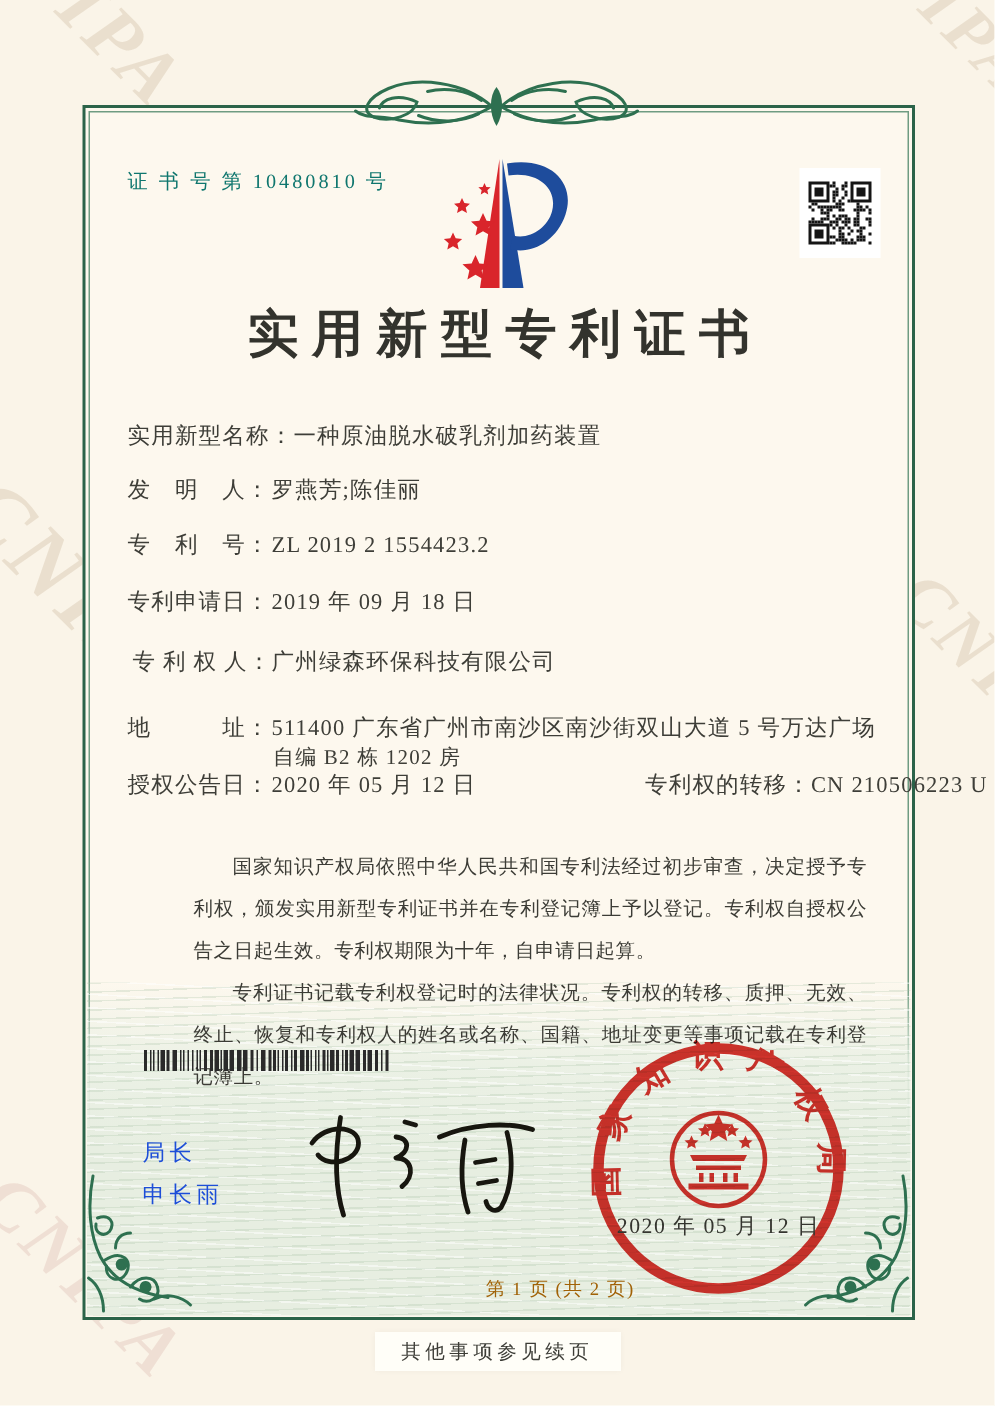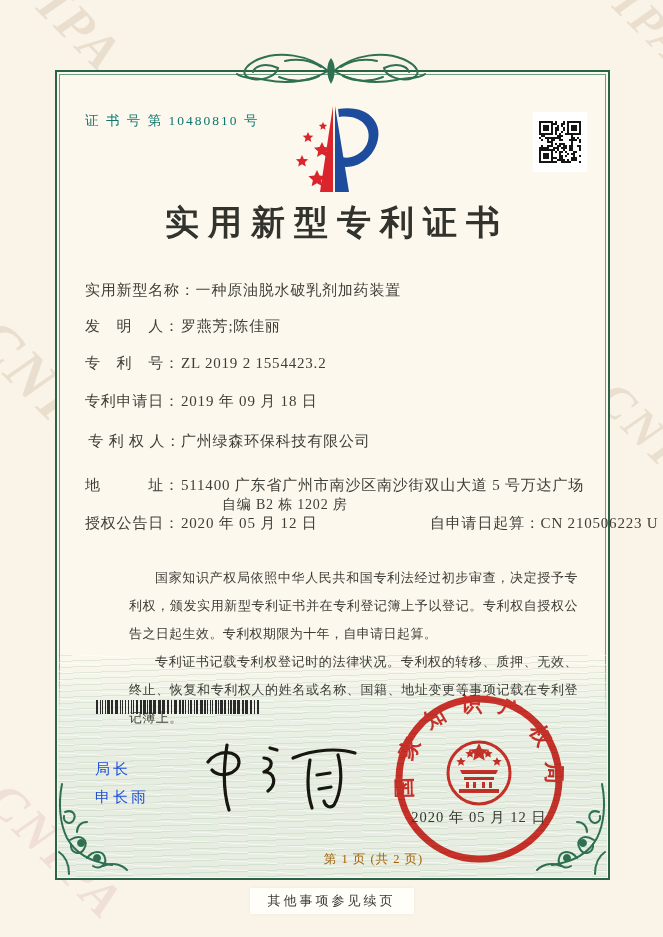--- a/index.html
+++ b/index.html
@@ -265,25 +265,25 @@
   </div>
   <div class="frow" style="top:392px;">
     <span class="flabel">专利申请日：</span><span>2019 年 09 月 18 日</span>
   </div>
   <div class="frow" style="top:432px;text-align:right;">
     <span class="flabel">专 利 权 人：</span><span>广州绿森环保科技有限公司</span>
   </div>
   <div class="frow" style="top:476px;">
     <span class="flabel">地　　　址：</span><span>511400 广东省广州市南沙区南沙街双山大道 5 号万达广场</span>
   </div>
-  <div class="addr2" style="top:496px;margin-left:40px;">自编 B2 栋 1202 房</div>
+  <div class="addr2" style="top:496px;">自编 B2 栋 1202 房</div>
   <div class="frow" style="top:514px;">
     <span class="flabel">授权公告日：</span><span>2020 年 05 月 12 日</span>
     <span class="grant-no">
-      <span>自申请日起算：</span><span>CN 210506223 U</span>
+      <span>专利权的转移：</span><span>CN 210506223 U</span>
     </span>
   </div>
 
   <div class="body-text">
     <p>国家知识产权局依照中华人民共和国专利法经过初步审查，决定授予专利权，颁发实用新型专利证书并在专利登记簿上予以登记。专利权自授权公告之日起生效。专利权期限为十年，自申请日起算。</p>
     <p>专利证书记载专利权登记时的法律状况。专利权的转移、质押、无效、终止、恢复和专利权人的姓名或名称、国籍、地址变更等事项记载在专利登记簿上。</p>
   </div>
 
   <svg class="barcode" width="170" height="14" viewBox="0 0 170 14">
     <g id="barcode-bars" fill="#2a2a2a">

